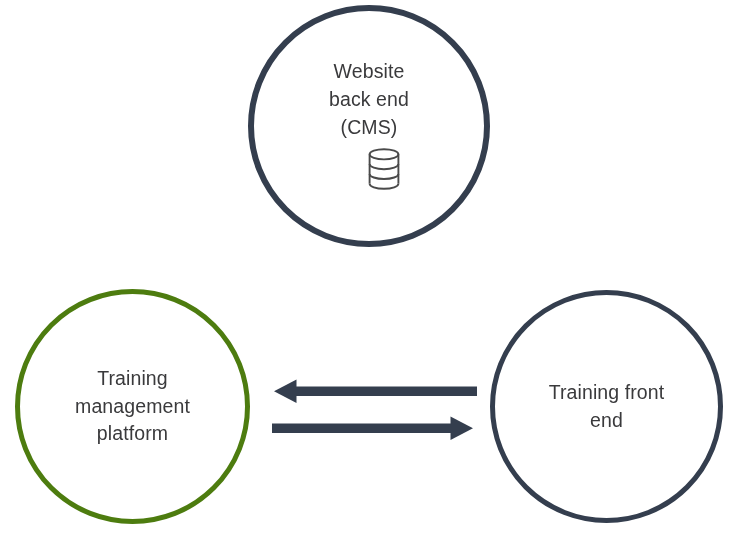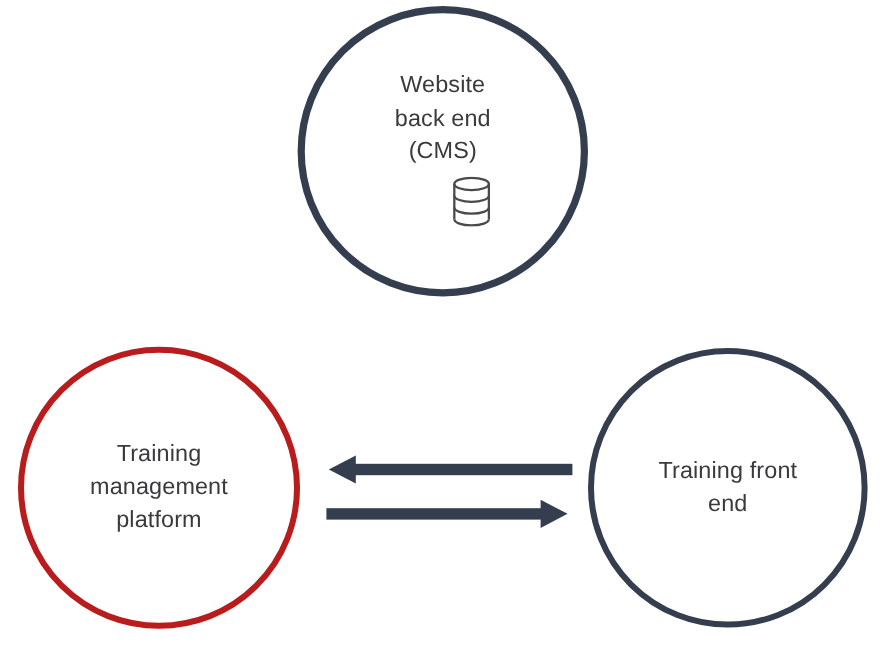--- a/index.html
+++ b/index.html
@@ -41,31 +41,30 @@
   #node-backend {
     left: 248px;
     top: 5px;
     width: 242px;
     height: 242px;
     border: 6px solid #343e4e;
   }
   #node-backend .node-inner {
     display: flex;
     flex-direction: column;
-    align-items: center;
   }
   #node-backend .node-label {
     padding: 0 10px;
   }
   #node-tmp {
     left: 15px;
     top: 289px;
     width: 235px;
     height: 235px;
-    border: 5px solid #b91c1c;
+    border: 5px solid #4d7c0f;
   }
   #node-frontend {
     left: 490px;
     top: 290px;
     width: 233px;
     height: 233px;
     border: 5px solid #343e4e;
   }
   .db-icon {
     display: block;

